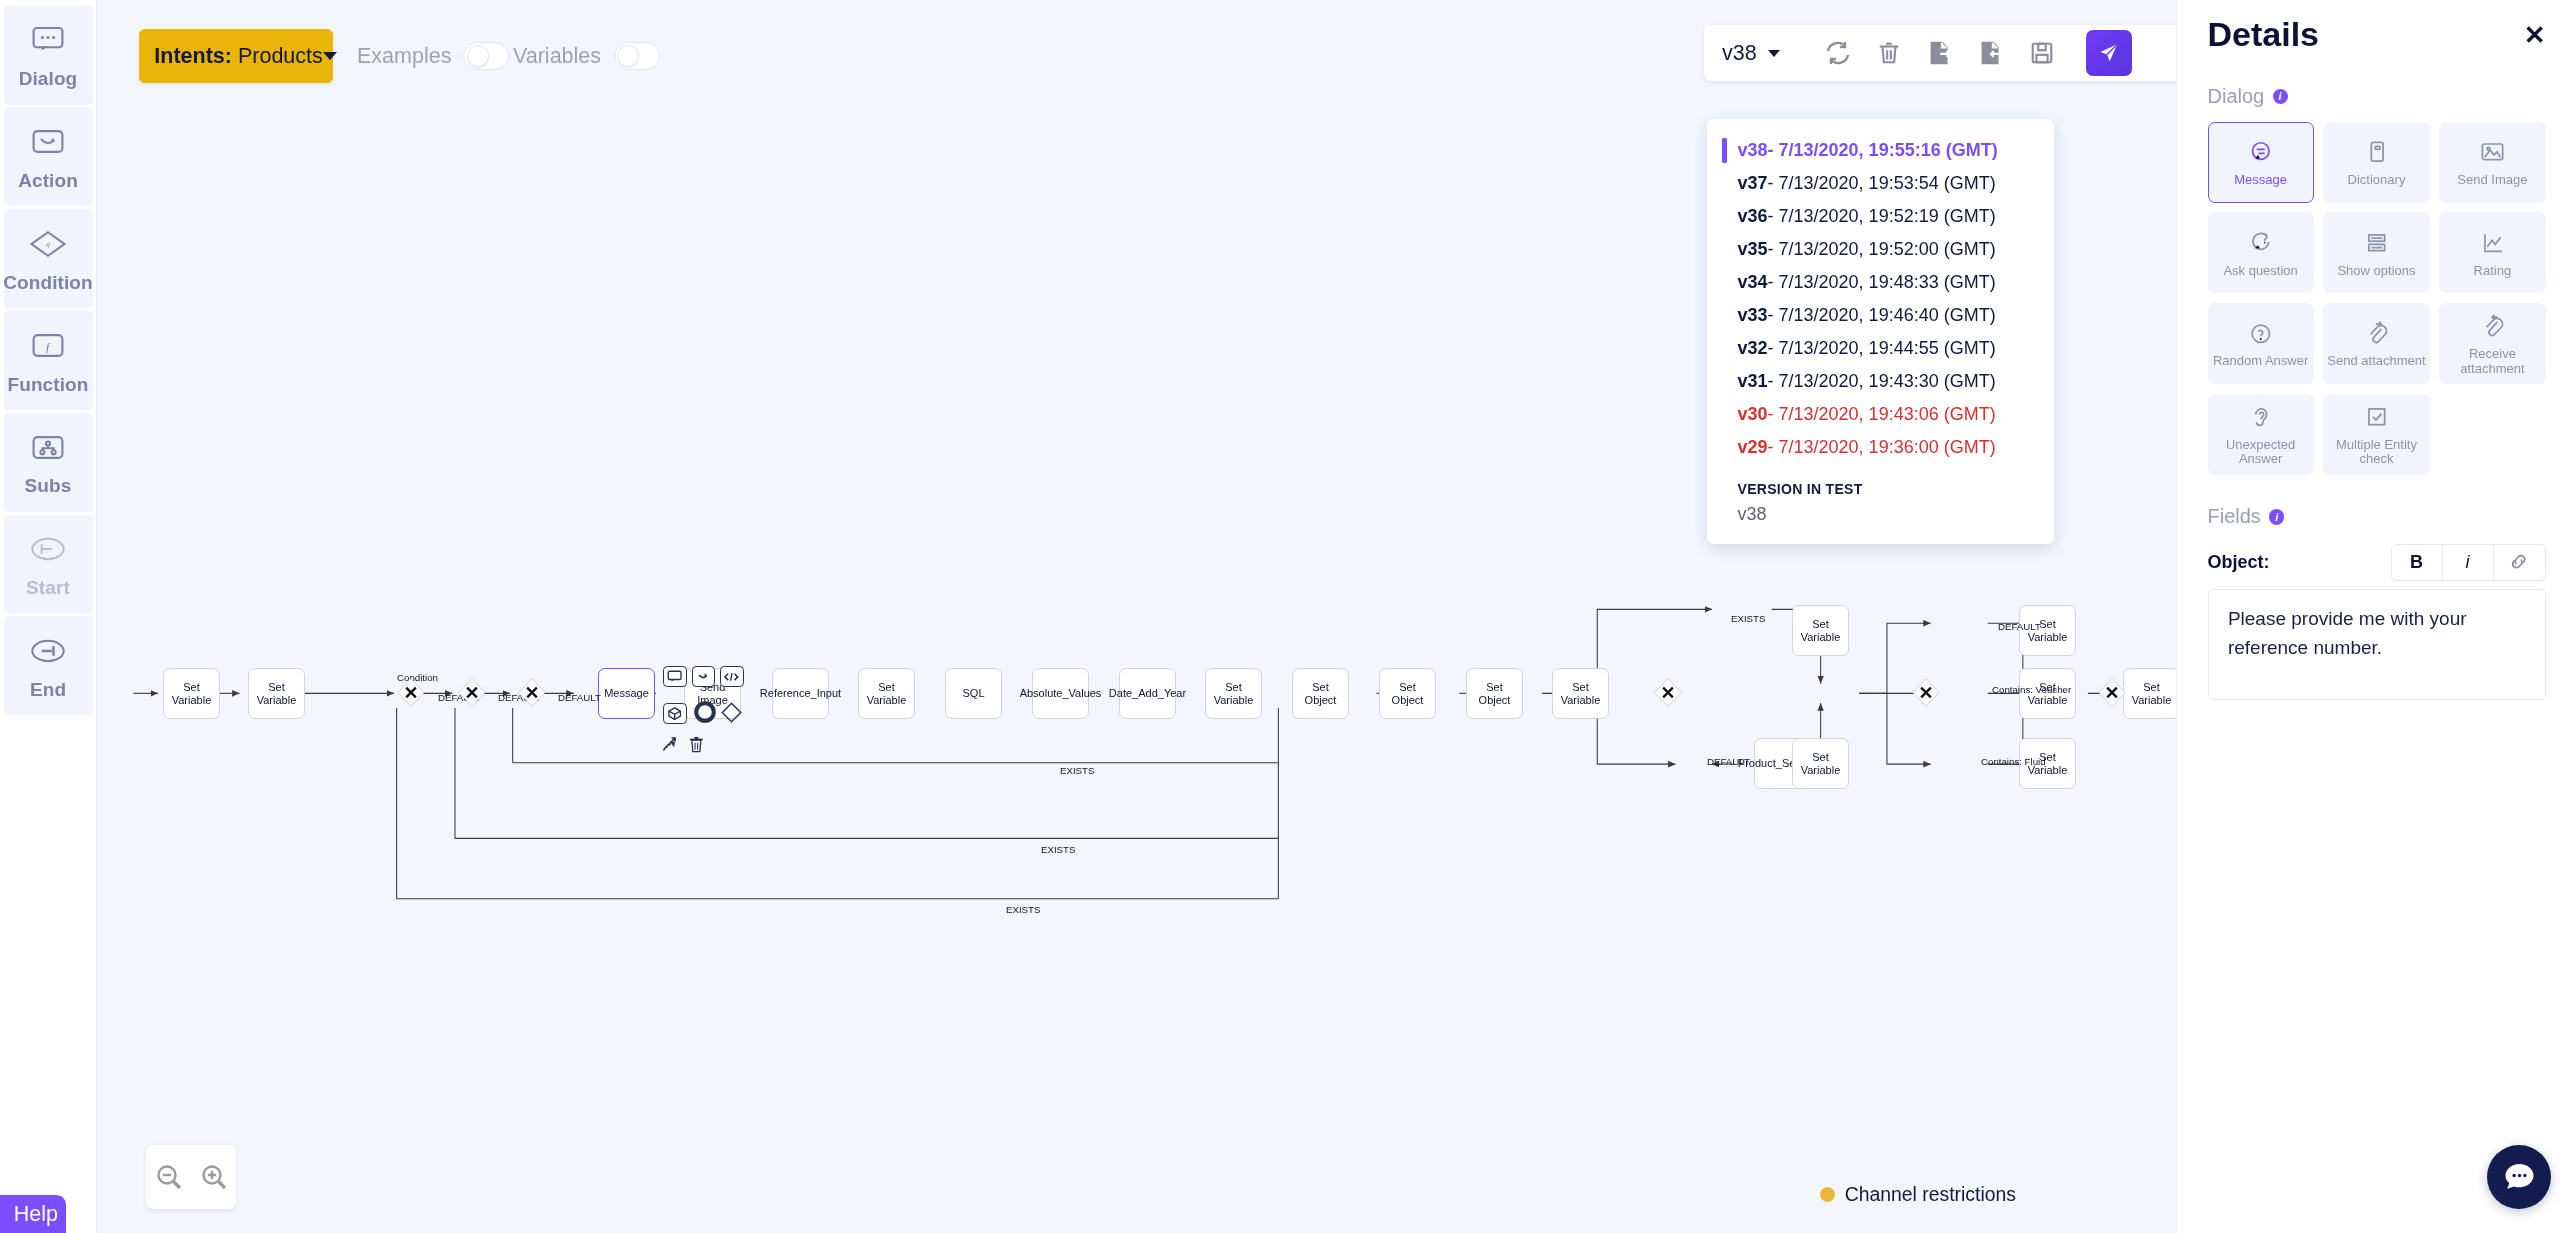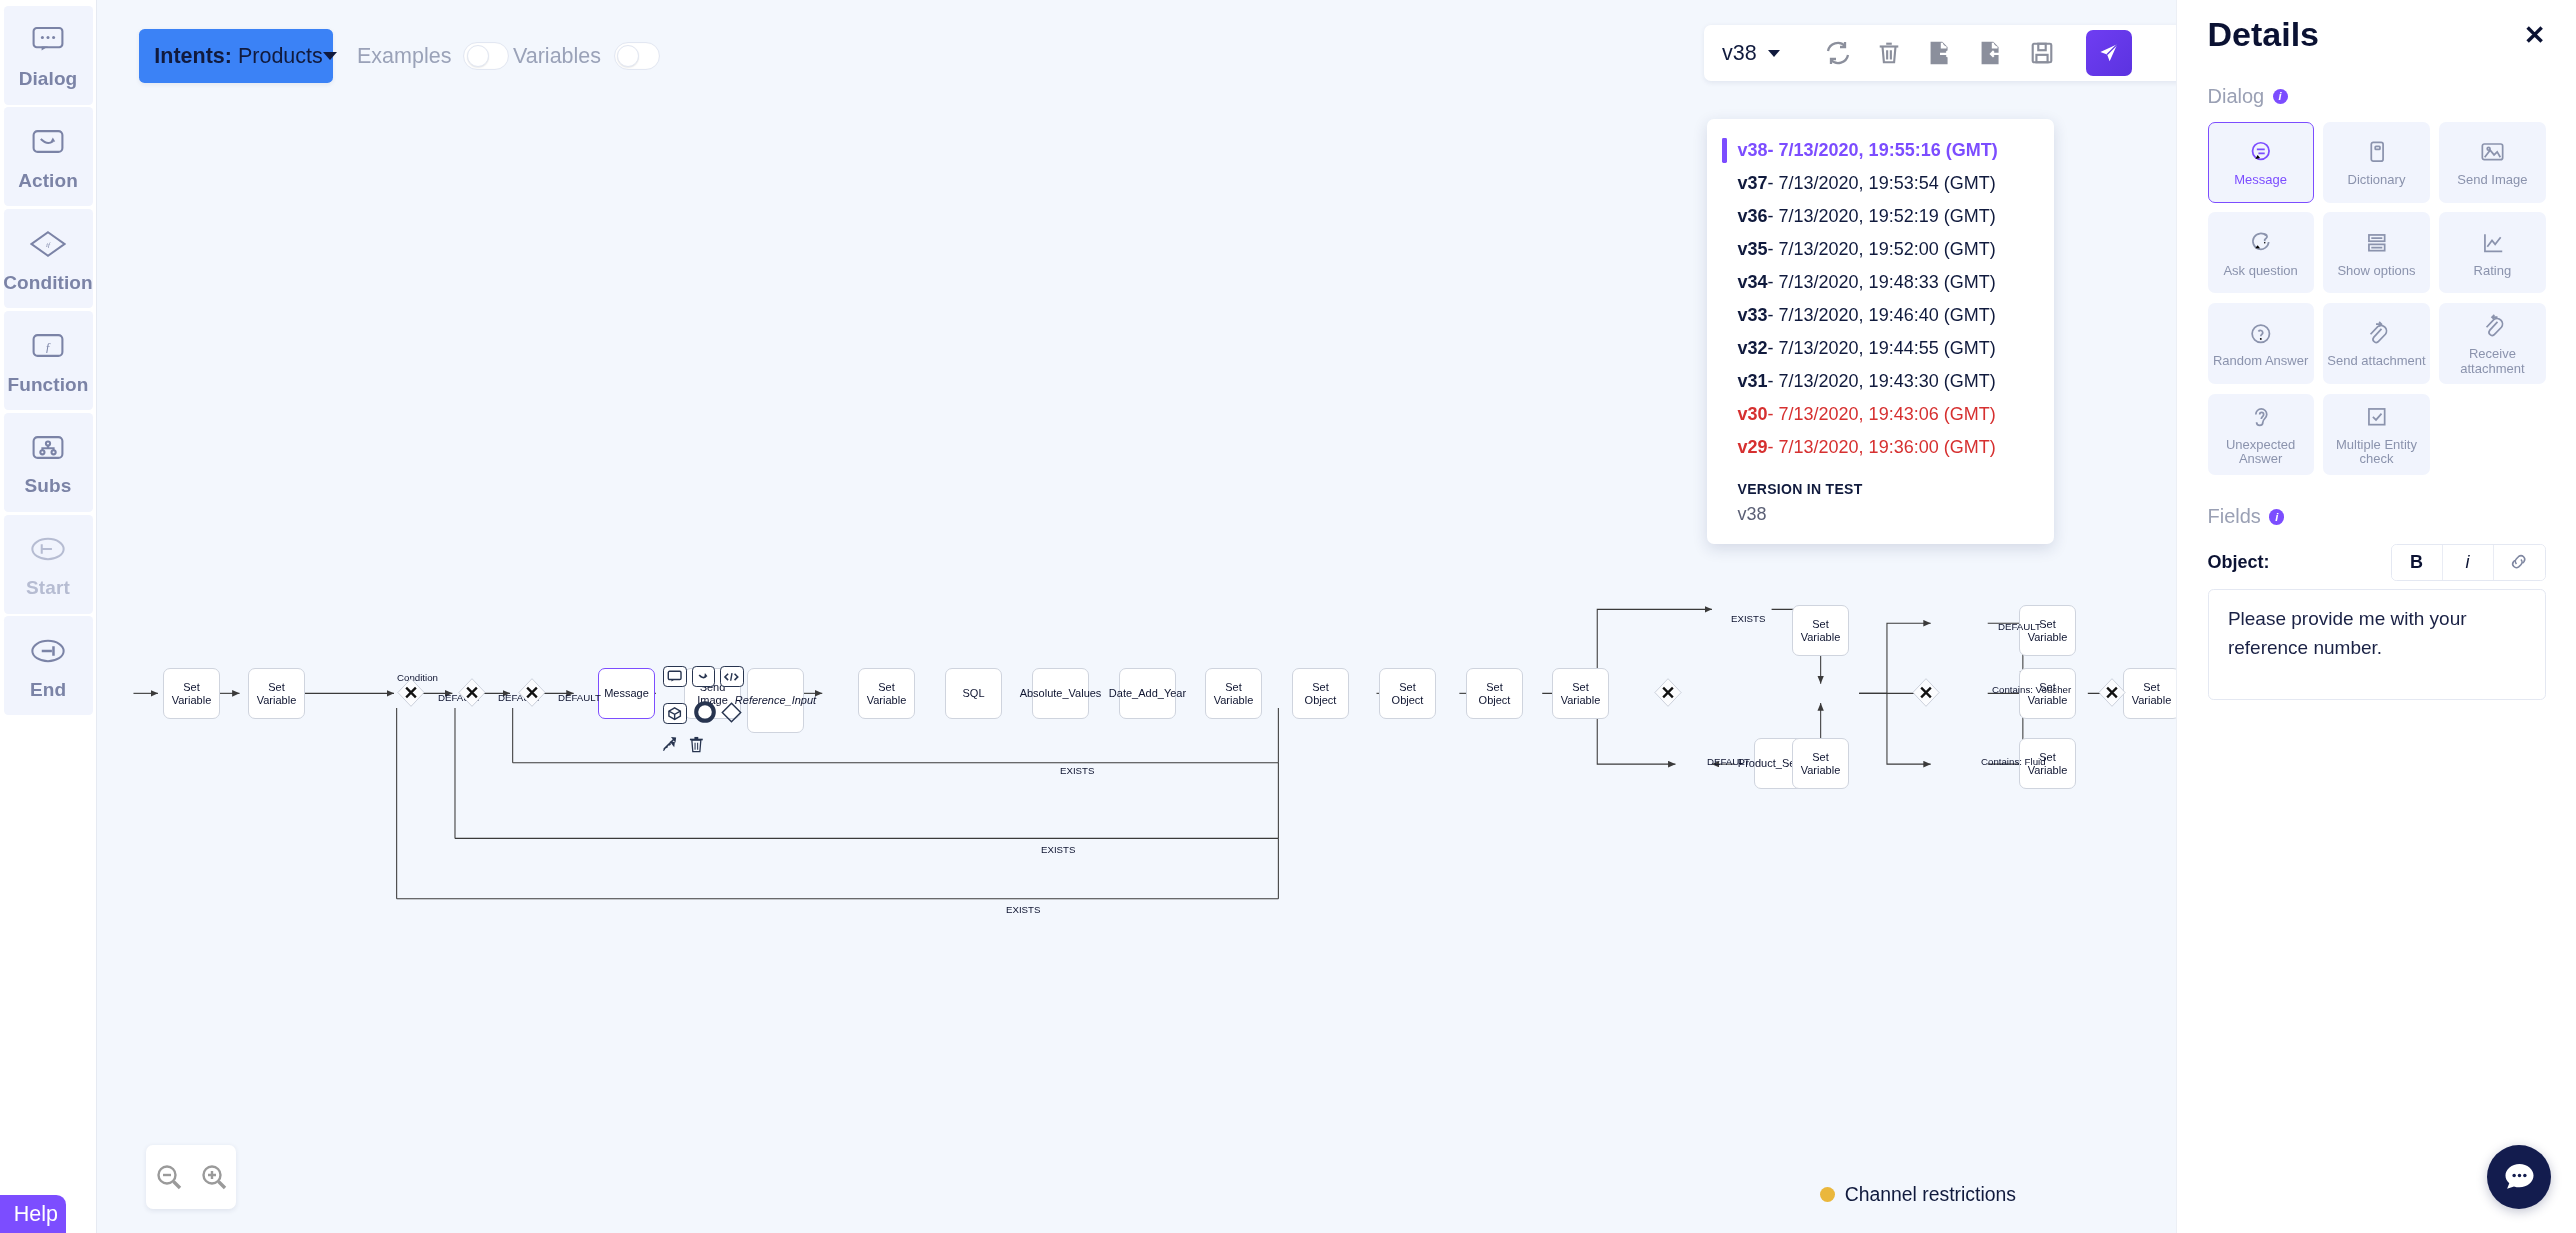--- a/index.html
+++ b/index.html
@@ -41,21 +41,21 @@
   
   #canvas {
     position: absolute; left: 97px; top: 0; right: 400px; bottom: 0;
     background: #f3f7fd; overflow: hidden;
   }
   #canvas-inner { position:absolute; inset:0; }
 
   
   #intent-select {
     position: absolute; left: 42px; top: 29px; width: 194px; height: 54px;
-    background: #3b82f6; border-radius: 5.6px; box-shadow: 0 1.4px 4.2px rgba(30,40,90,.07);
+    background: #eab308; border-radius: 5.6px; box-shadow: 0 1.4px 4.2px rgba(30,40,90,.07);
     display: flex; align-items: center; padding: 0 15.3px; cursor: pointer;
     justify-content: space-between;
   }
   #intent-select .sel-text { font-size: 21.5px; color: #111a3d; white-space: nowrap; }
   #intent-select .sel-text b { font-weight: 700; }
   #intent-select .caret { width:0;height:0;border-left:7px solid transparent;border-right:7px solid transparent;border-top:8.3px solid #101a3d; }
 
   .toggle-group { position: absolute; top: 42px; display: flex; align-items: center; gap: 12.5px; }
   .toggle-group .tg-label { font-size: 21.5px; color: #9aa2b8; }
   .switch {
@@ -461,21 +461,21 @@
           </div>
           <div class="node" style="left: 151px; top: 668px; width: 57px; height: 51px;">
             <span>Set Variable</span>
           </div>
           <div class="node sel" style="left: 501px; top: 668px; width: 57px; height: 51px;">
             <span>Message</span>
           </div>
           <div class="node" style="left: 587px; top: 668px; width: 57px; height: 51px;">
             <span>Send Image</span>
           </div>
-          <div class="node" style="left: 650px; top: 668px; width: 57px; height: 65px; font-style: italic;">
+          <div class="node" style="left: 675px; top: 668px; width: 57px; height: 51px;">
             <span>Reference_Input</span>
           </div>
           <div class="node" style="left: 761px; top: 668px; width: 57px; height: 51px;">
             <span>Set Variable</span>
           </div>
           <div class="node" style="left: 848px; top: 668px; width: 57px; height: 51px;">
             <span>SQL</span>
           </div>
           <div class="node" style="left: 935px; top: 668px; width: 57px; height: 51px;">
             <span>Absolute_Values</span>

